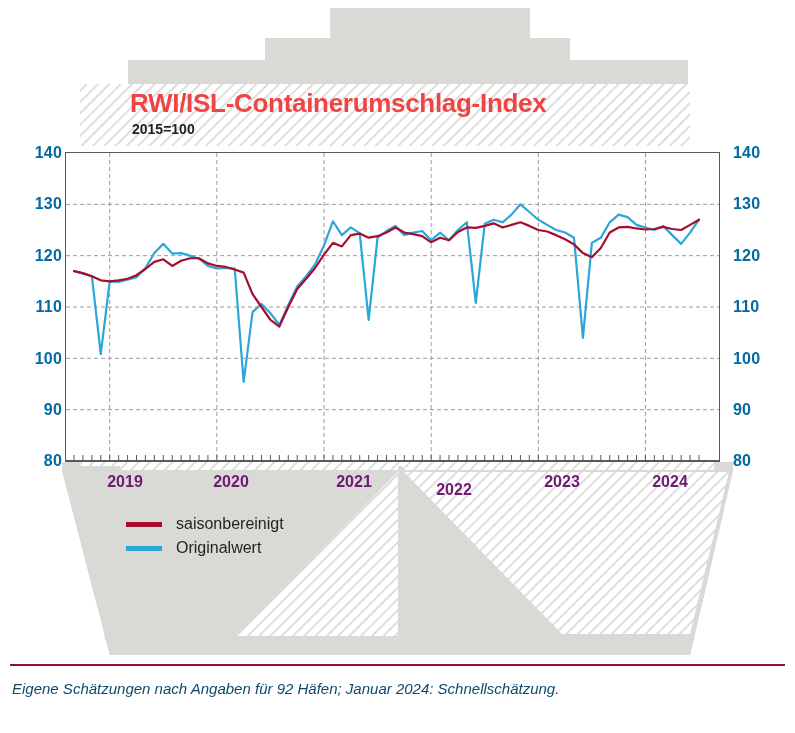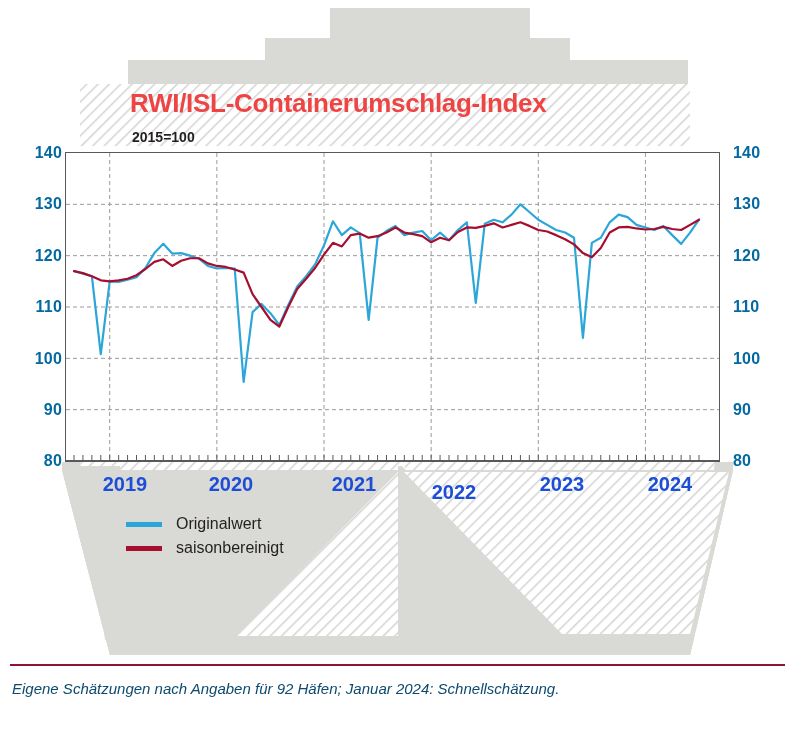--- a/index.html
+++ b/index.html
@@ -52,22 +52,22 @@
     color: #0369a1;
     font-weight: bold;
     letter-spacing: 0.2px;
     z-index: 3;
   }
   .ytick.left  { right: 733px; text-align: right; width: 40px; }
   .ytick.right { left: 733px;  text-align: left;  width: 40px; }
 
   .xtick {
     position: absolute;
-    font-size: 20px;
-    color: #1d4ed8;
+    font-size: 16px;
+    color: #701a75;
     font-weight: bold;
     z-index: 3;
     text-align: center;
     width: 70px;
   }
 
   
   #title-block {
     position: absolute;
     left: 130px;
@@ -78,21 +78,21 @@
     font-size: 26px;
     font-weight: bold;
     color: #ef4444;
     letter-spacing: -0.3px;
     white-space: nowrap;
   }
   #chart-subtitle {
     font-size: 14px;
     font-weight: bold;
     color: #231f20;
-    margin-top: 10px;
+    margin-top: 2px;
     margin-left: 2px;
   }
 
   
   #legend {
     position: absolute;
     left: 126px;
     top: 512px;
     z-index: 4;
   }
@@ -291,23 +291,23 @@
   </svg>
 </div>
 
 <div id="title-block">
   <div id="chart-title">RWI/ISL-Containerumschlag-Index</div>
   <div id="chart-subtitle">2015=100</div>
 </div>
 
 <div id="legend">
   <div class="legend-row">
+    <span class="legend-swatch" style="background:#a50e2d;"></span>
+    <span class="legend-label">saisonbereinigt</span>
+  </div>
+  <div class="legend-row">
     <span class="legend-swatch" style="background:#2ba6d8;"></span>
     <span class="legend-label">Originalwert</span>
   </div>
-  <div class="legend-row">
-    <span class="legend-swatch" style="background:#a50e2d;"></span>
-    <span class="legend-label">saisonbereinigt</span>
-  </div>
 </div>
 
 <div id="footer-rule"></div>
 <div id="footnote">Eigene Schätzungen nach Angaben für 92 Häfen; Januar 2024: Schnellschätzung.</div>
 
 </body></html>

